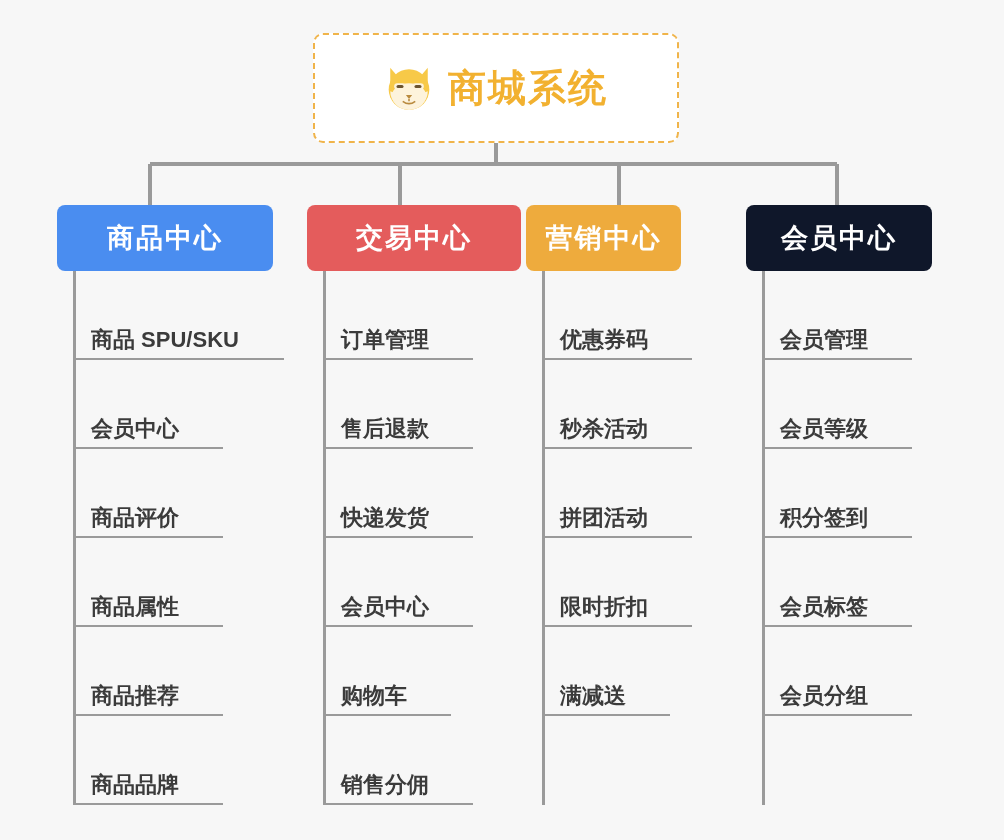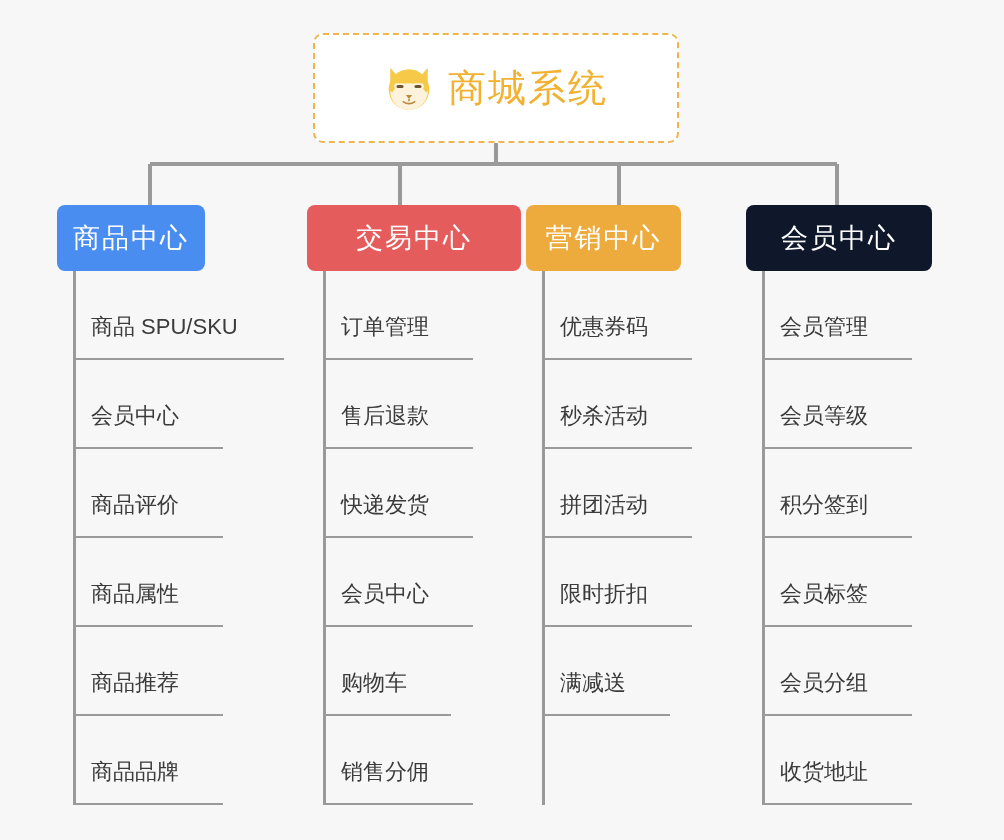--- a/index.html
+++ b/index.html
@@ -4,21 +4,21 @@
 <style>
   html,body{margin:0;padding:0;}
   body{
     width:1004px;height:840px;
     background:#f7f7f7;
     font-family:"Liberation Sans","DejaVu Sans",sans-serif;
     overflow:hidden;
     position:relative;
   }
 
-  #canvas{position:absolute;left:0;top:0;width:1004px;height:840px;}
+  #canvas{position:absolute;left:0;top:0;width:1004px;height:840px;font-weight:bold;}
 
   
   .root-node{
     position:absolute;
     left:313px;top:33px;
     width:366px;height:110px;
     box-sizing:border-box;
     background:#ffffff;
     border:2px dashed #f0b44a;
     border-radius:10px;
@@ -71,33 +71,33 @@
     position:relative;
     height:89px;
     display:flex;
     align-items:flex-end;
   }
   .leaf-text{
     margin-left:34px;
     font-size:22px;
     color:#3b3b3b;
     line-height:1;
-    padding-bottom:22px;
+    padding-bottom:9px;
     white-space:nowrap;
   }
   .leaf-rule{
     position:absolute;
     left:16px;bottom:0;
     height:2px;
     background:#9a9a9a;
   }
 
   
   #branch-0{left:57px;}
-  #branch-0 .branch-head{width:148px;background:#4a8df0;}
+  #branch-0 .branch-head{width:216px;background:#4a8df0;}
   #branch-1{left:307px;}
   #branch-1 .branch-head{width:214px;background:#e45c5c;}
   #branch-2{left:526px;}
   #branch-2 .branch-head{width:155px;background:#eeab3d;}
   #branch-3{left:746px;}
   #branch-3 .branch-head{width:186px;background:#0f172a;}
 </style>
 </head>
 <body>
 
@@ -241,20 +241,16 @@
         <span class="leaf-rule" style="width:150px;"></span>
       </div>
       <div class="leaf">
         <span class="leaf-text">会员标签</span>
         <span class="leaf-rule" style="width:150px;"></span>
       </div>
       <div class="leaf">
         <span class="leaf-text">会员分组</span>
         <span class="leaf-rule" style="width:150px;"></span>
       </div>
-      <div class="leaf">
-        <span class="leaf-text">收货地址</span>
-        <span class="leaf-rule" style="width:150px;"></span>
-      </div>
     </div>
   </div>
 
 </div>
 
 </body></html>

